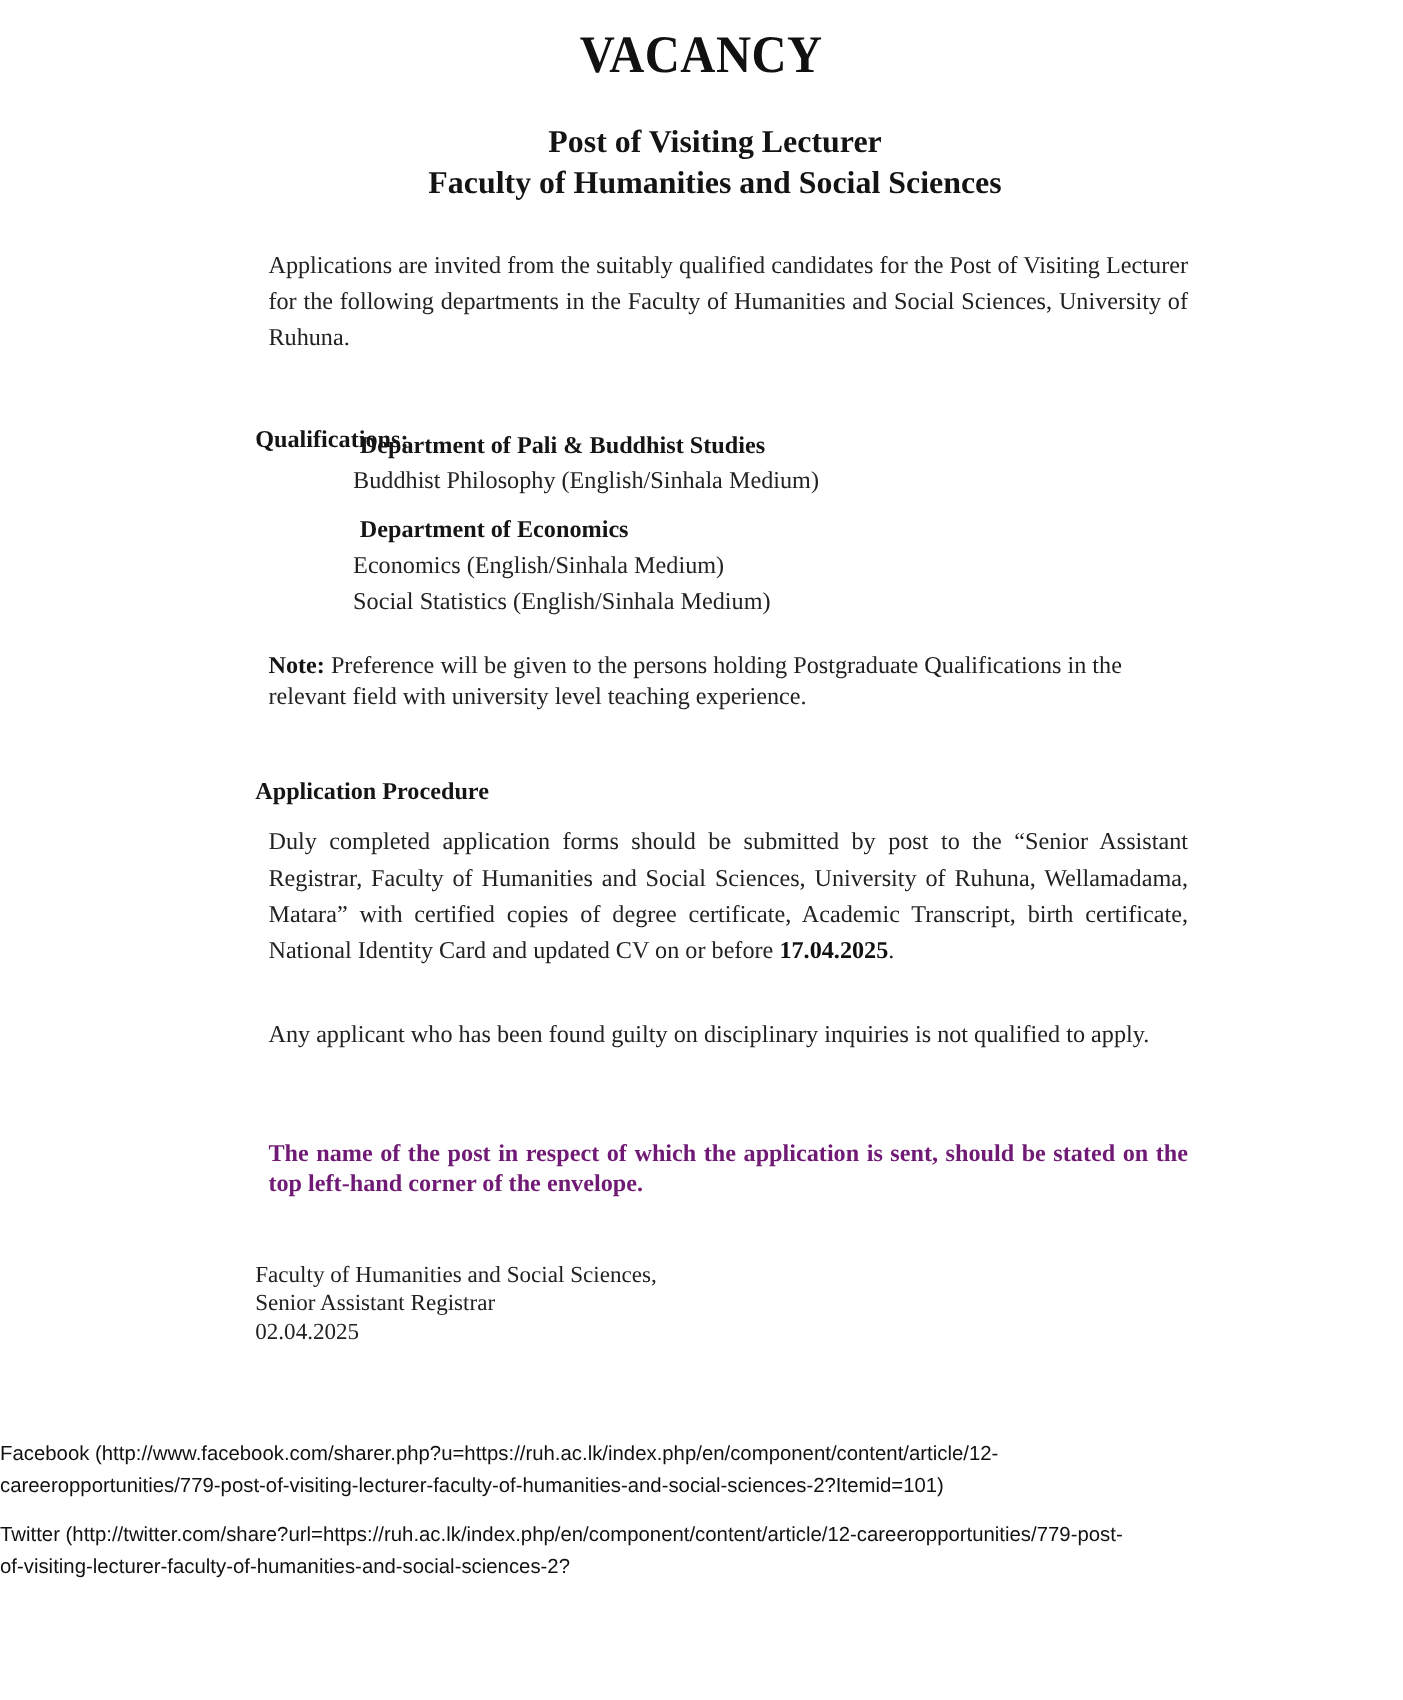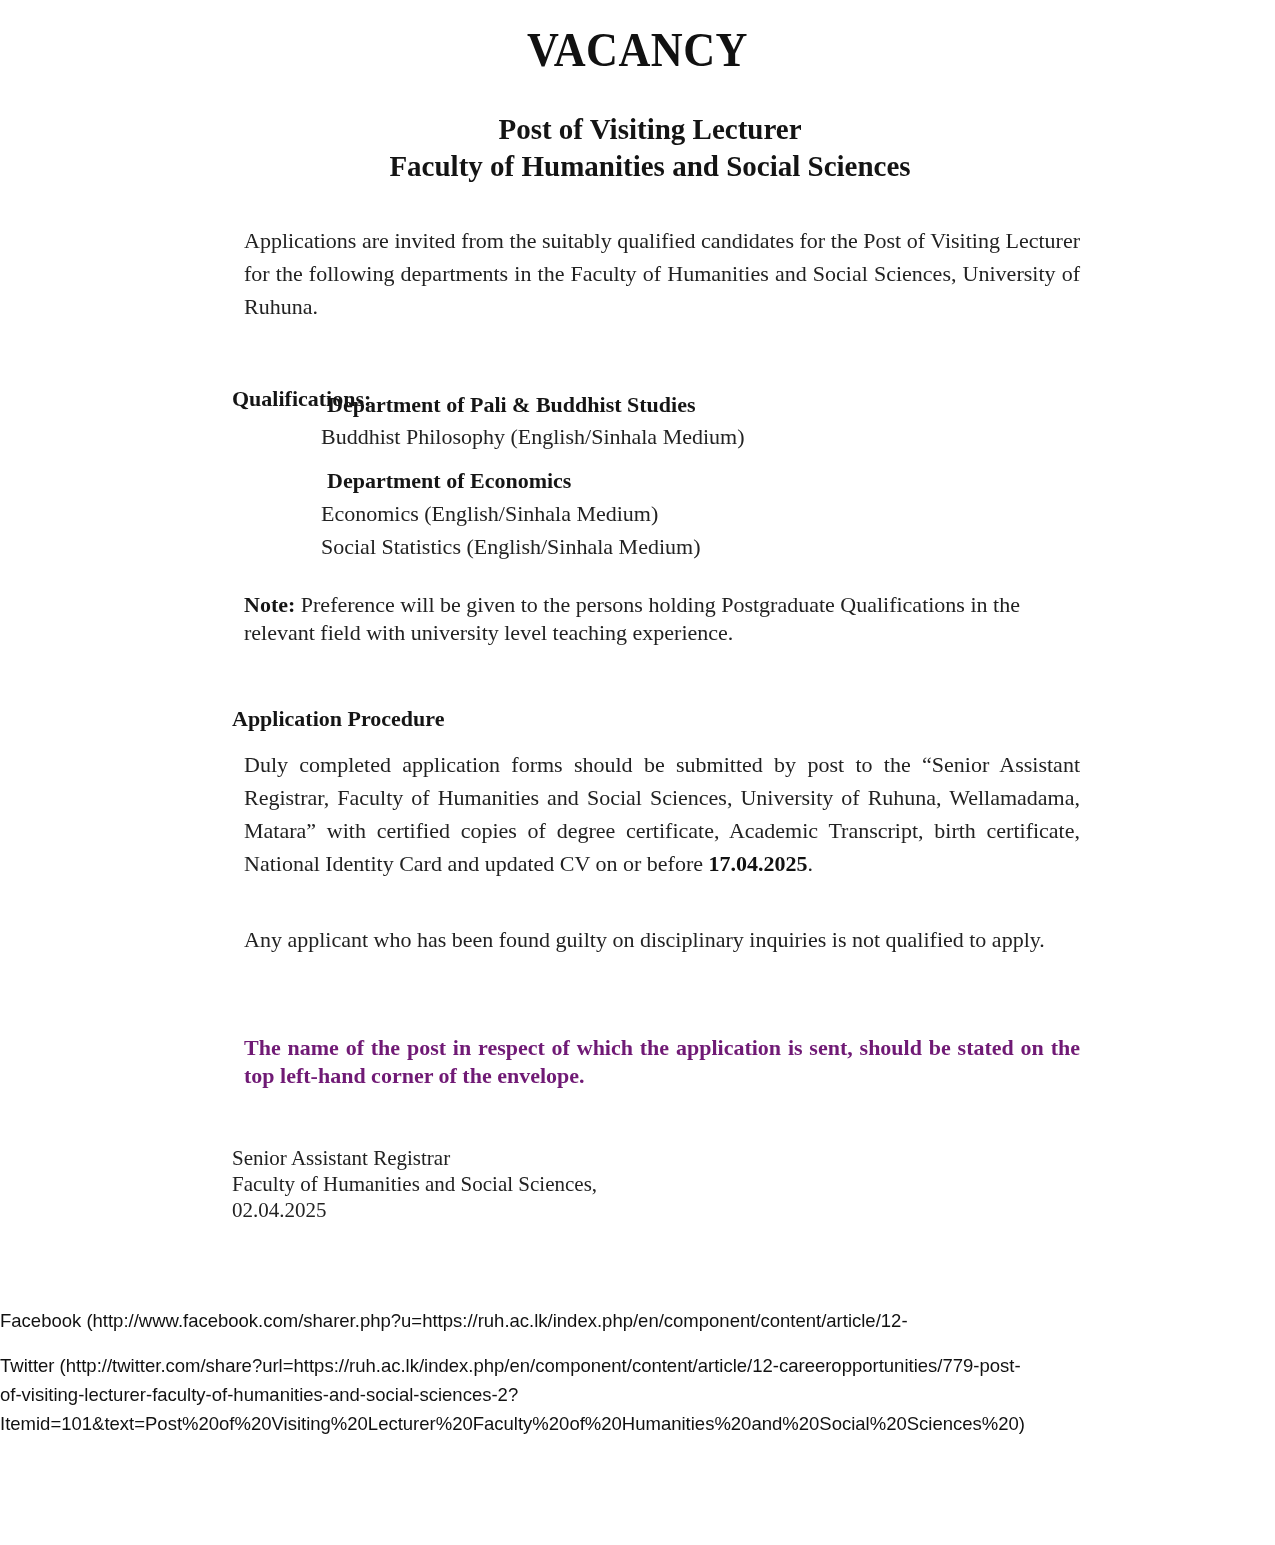--- a/index.html
+++ b/index.html
@@ -162,28 +162,28 @@
 
   <div class="proc-heading">Application Procedure</div>
 
   <div class="body-block justify procedure"><span>Duly completed application forms should be submitted by post to the “Senior Assistant Registrar, Faculty of Humanities and Social Sciences, University of Ruhuna, Wellamadama, Matara” with certified copies of degree certificate, Academic Transcript, birth certificate, National Identity Card and updated CV on or before </span><b>17.04.2025</b><span>.</span></div>
 
   <div class="body-block disqualify">Any applicant who has been found guilty on disciplinary inquiries is not qualified to apply.</div>
 
   <div class="body-block justify envelope-note">The name of the post in respect of which the application is sent, should be stated on the top left-hand corner of the envelope.</div>
 
   <div class="signature">
+    <div>Faculty of Humanities and Social Sciences,</div>
     <div>Senior Assistant Registrar</div>
-    <div>Faculty of Humanities and Social Sciences,</div>
     <div>02.04.2025</div>
   </div>
 </div>
 
 <div class="share-links">
   <a class="share-link">
     <span class="line">Facebook (http://www.facebook.com/sharer.php?u=https://ruh.ac.lk/index.php/en/component/content/article/12-</span>
+    <span class="line">careeropportunities/779-post-of-visiting-lecturer-faculty-of-humanities-and-social-sciences-2?Itemid=101)</span>
   </a>
   <a class="share-link">
     <span class="line">Twitter (http://twitter.com/share?url=https://ruh.ac.lk/index.php/en/component/content/article/12-careeropportunities/779-post-</span>
     <span class="line">of-visiting-lecturer-faculty-of-humanities-and-social-sciences-2?</span>
-    <span class="line">Itemid=101&amp;text=Post%20of%20Visiting%20Lecturer%20Faculty%20of%20Humanities%20and%20Social%20Sciences%20)</span>
   </a>
 </div>
 
 </body></html>

